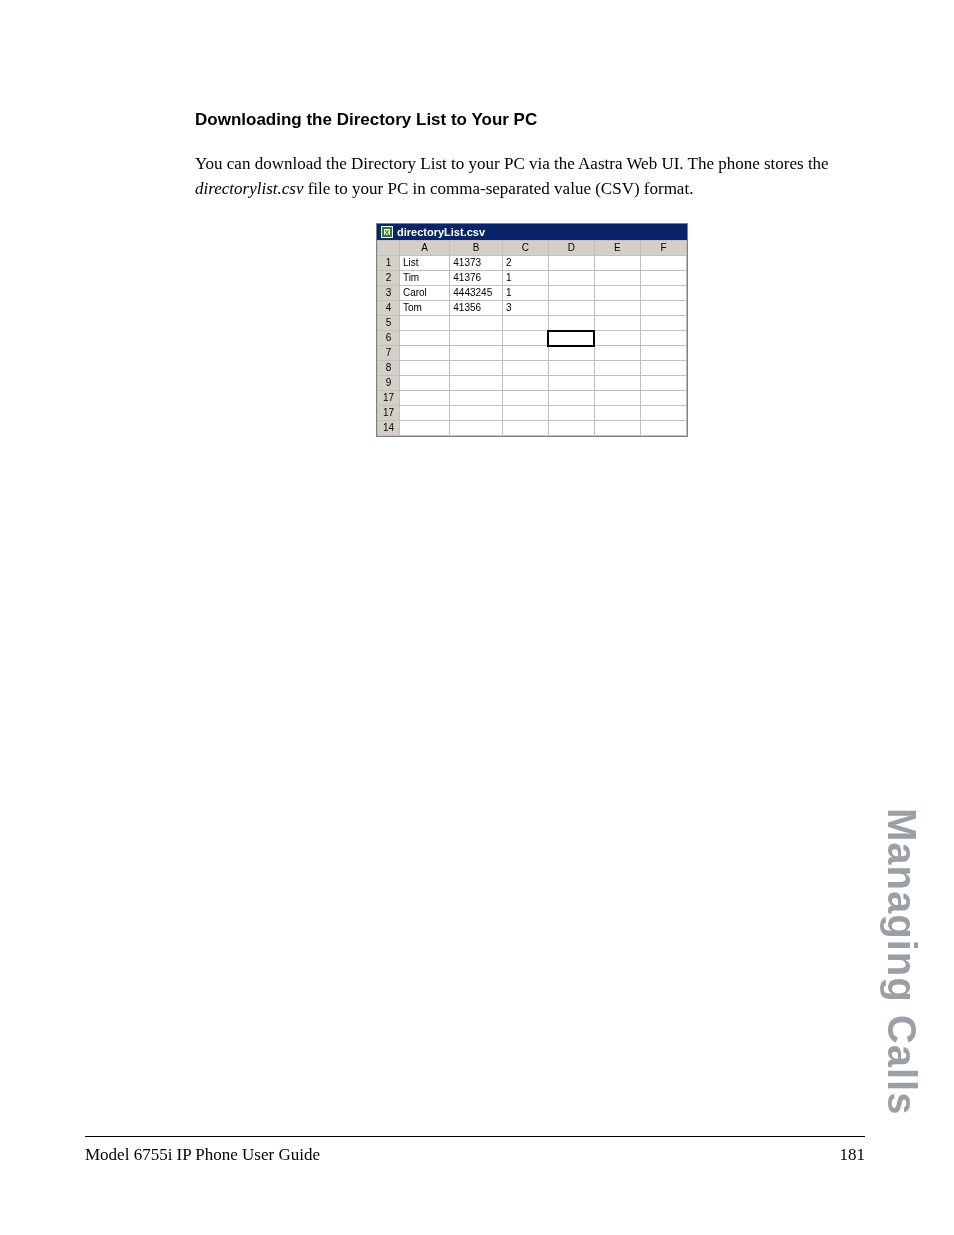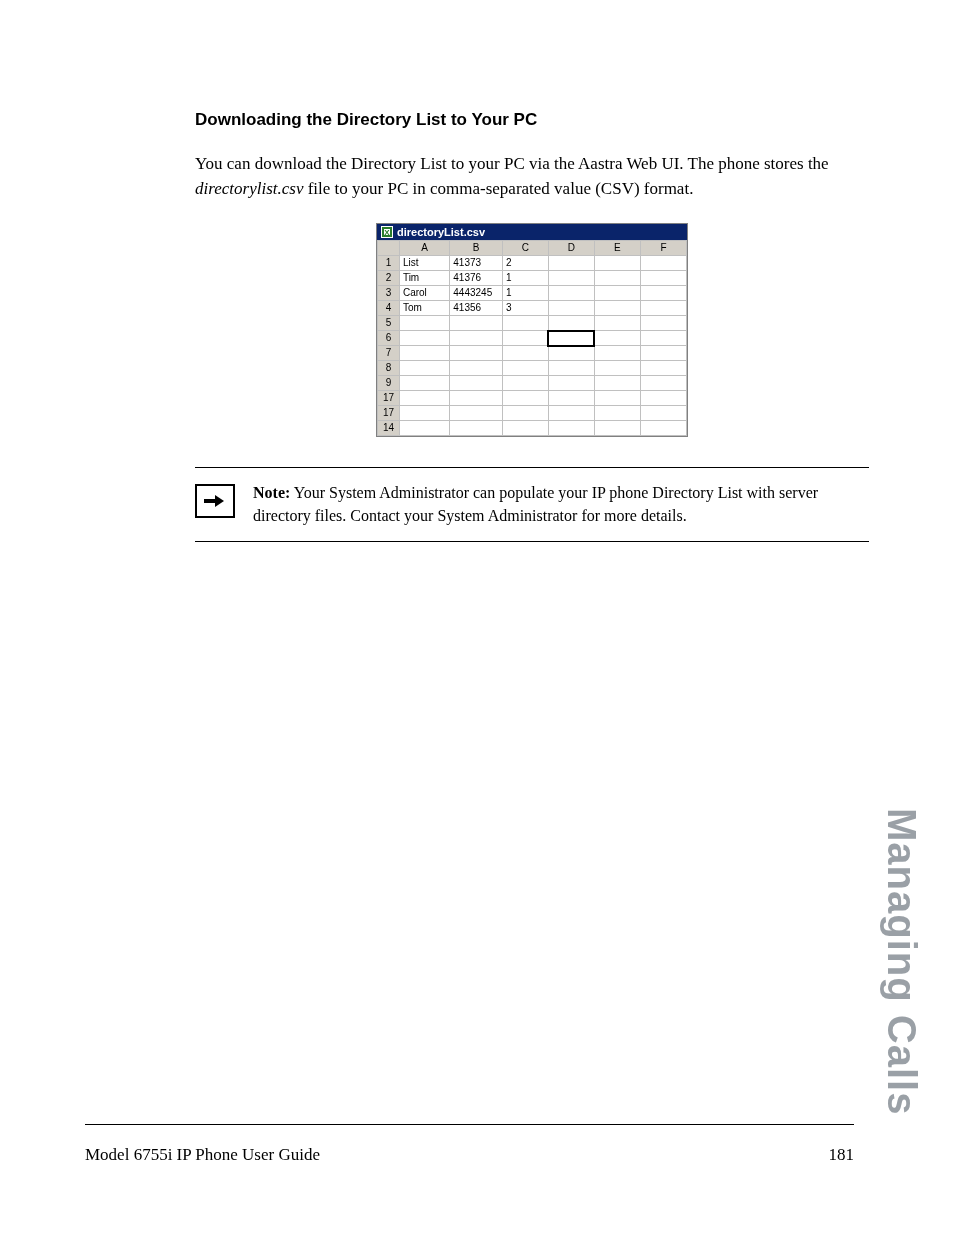--- a/index.html
+++ b/index.html
@@ -162,24 +162,24 @@
   }
   .note-text {
     font-size: 16px;
     line-height: 1.4;
   }
   .note-label { font-weight: bold; }
 
   .footer {
     position: absolute;
     left: 85px;
-    right: 100px;
+    right: 89px;
     bottom: 70px;
     border-top: 1px solid #000;
-    padding-top: 20px;
+    padding-top: 8px;
     display: flex;
     justify-content: space-between;
     font-size: 17px;
   }
 
   .side-tab {
     position: absolute;
     right: 30px;
     bottom: 120px;
     writing-mode: vertical-rl;
@@ -336,28 +336,20 @@
               <td></td>
               <td></td>
               <td></td>
           </tr>
         </tbody>
       </table>
     </div>
   </div>
 
 
-  <div class="note-block">
-    <div class="note-icon-box">
-      <div class="note-arrow"></div>
-    </div>
-    <div class="note-text">
-      <span class="note-label">Note:</span><span>  Your System Administrator can populate your IP phone Directory List with server directory files. Contact your System Administrator for more details.</span>
-    </div>
-  </div>
 </div>
 
 <div class="side-tab">Managing Calls</div>
 
 <div class="footer">
   <span>Model 6755i IP Phone User Guide</span>
   <span>181</span>
 </div>
 
 </body></html>

